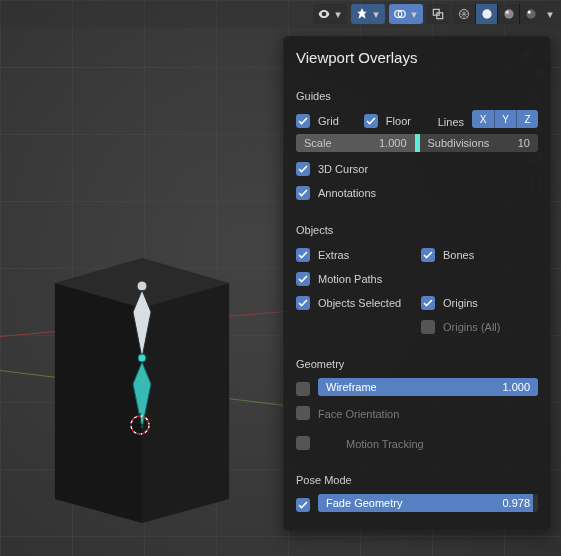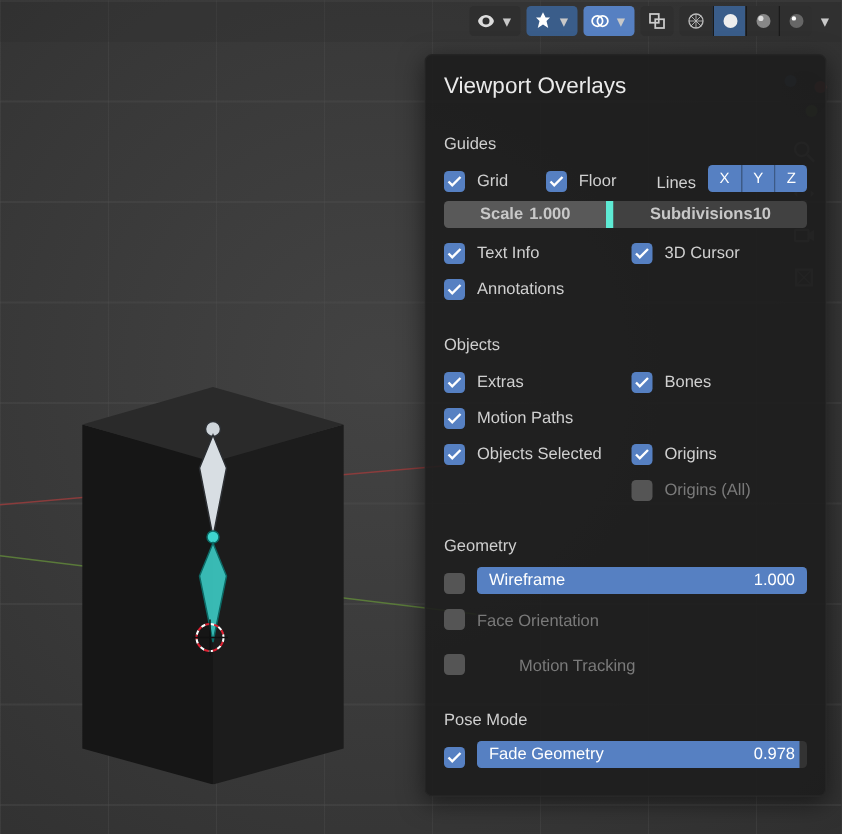--- a/index.html
+++ b/index.html
@@ -44,21 +44,21 @@
   .chk svg { width:10px; height:10px; }
   .lbl { color:#d0d0d0; }
   .lbl.dim { color:#7a7a7a; }
 
   .axisbtns { display:flex; margin-left:auto; }
   .axbtn { width:22px; height:18px; background:#5680c2; display:flex; align-items:center; justify-content:center; color:#fff; font-size:10px; border-left:1px solid #3c5a86;}
   .axbtn:first-child{ border-radius:3px 0 0 3px; border-left:none;}
   .axbtn:last-child{ border-radius:0 3px 3px 0;}
 
   .numrow { display:flex; gap:0; }
-  .numf { flex:1; height:18px; border-radius:3px; background:#595959; display:flex; align-items:center; padding:0 24px; color:#e6e6e6;font-weight:bold; }
+  .numf { flex:1; height:18px; border-radius:3px; background:#595959; display:flex; align-items:center; padding:0 8px; color:#e6e6e6; }
   .numf.dim { background:#414141; color:#8d8d8d;}
   .numf .k { flex:none; }
   .numf .v { margin-left:auto; }
   .numrow .numf:first-child{ border-radius:3px 0 0 3px; }
   .numrow .numf:last-child{ border-radius:0 3px 3px 0; border-left:5px solid #5eead4;}
 
   .slider { flex:1; height:18px; border-radius:3px; background:#333; position:relative; display:flex; align-items:center; padding:0 8px; overflow:hidden; }
   .slider .fill { position:absolute; left:0; top:0; bottom:0; background:#5680c2; }
   .slider .k, .slider .v { position:relative; z-index:1; color:#fff; }
   .slider .v { margin-left:auto; }
@@ -211,28 +211,20 @@
         <span class="v">10</span>
       </div>
   </div>
   <div class="row">
     <div class="half">
         <div class="chk on">
           <svg viewBox="0 0 10 10">
             <path d="M1 5l2.5 2.5L9 2" stroke="#fff" stroke-width="1.6" fill="none"></path>
           </svg>
         </div>
-        <span class="lbl">Text Info</span>
-      </div>
-    <div class="half">
-        <div class="chk on">
-          <svg viewBox="0 0 10 10">
-            <path d="M1 5l2.5 2.5L9 2" stroke="#fff" stroke-width="1.6" fill="none"></path>
-          </svg>
-        </div>
         <span class="lbl">3D Cursor</span>
       </div>
   </div>
   <div class="row">
     <div class="half">
         <div class="chk on">
           <svg viewBox="0 0 10 10">
             <path d="M1 5l2.5 2.5L9 2" stroke="#fff" stroke-width="1.6" fill="none"></path>
           </svg>
         </div>

